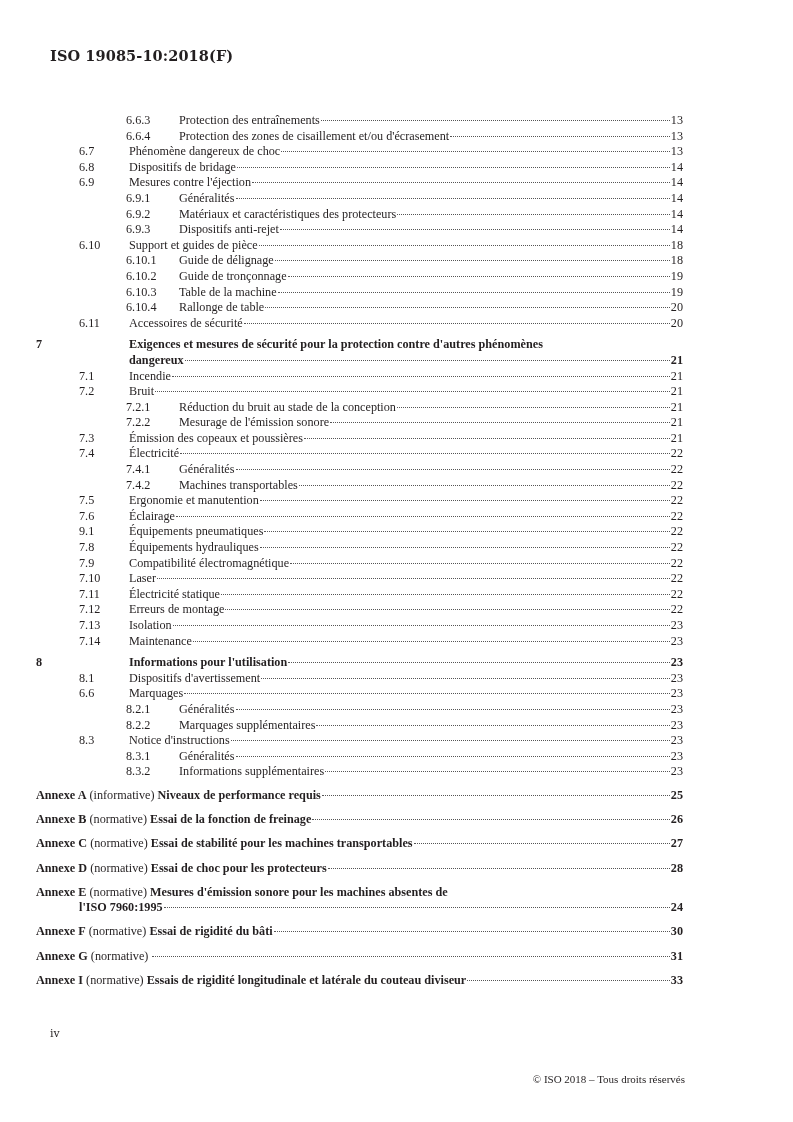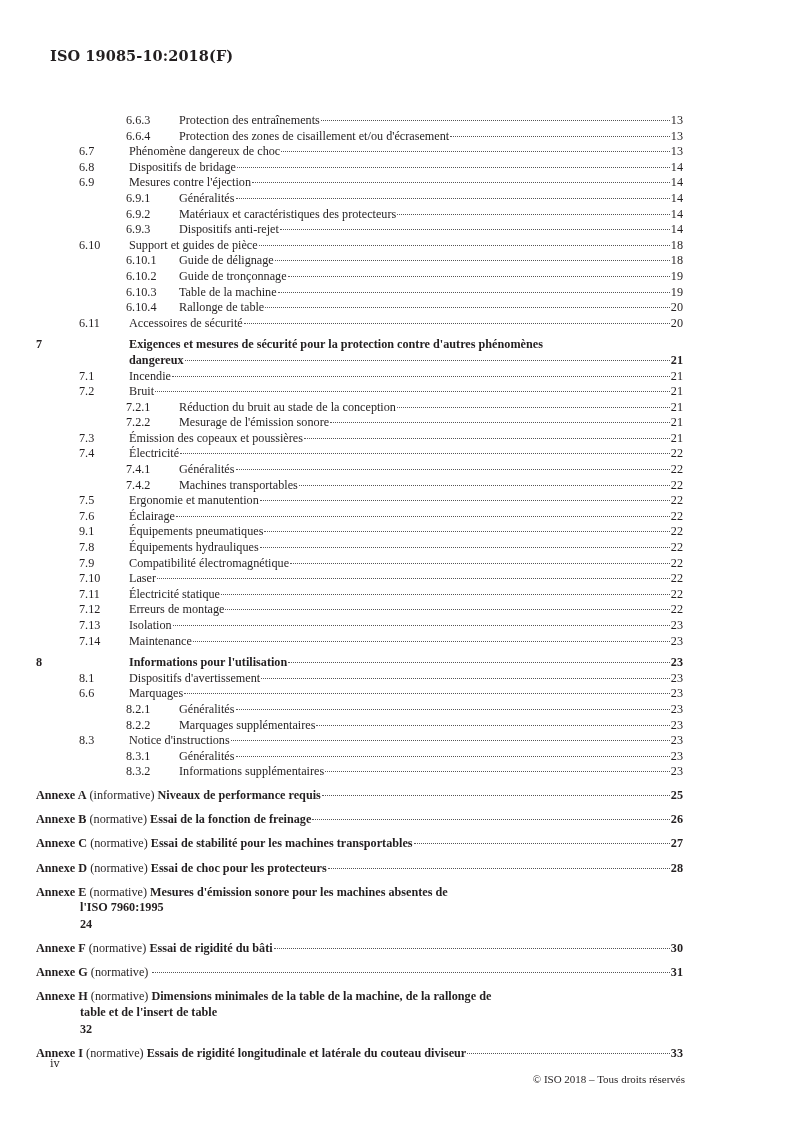--- a/index.html
+++ b/index.html
@@ -32,24 +32,24 @@
   .l1 .title, .l1 .page { font-weight: bold; }
   .gap { height: 6px; }
   .annex {
     display: flex; align-items: baseline; font-size: 12.2px; line-height: 15.6px;
     font-family: "Liberation Serif", "DejaVu Serif", serif; margin-bottom: 8.6px;
   }
   .annex .b { font-weight: bold; }
   .annex .leader { flex: 1 1 auto; margin: 0 1px; border-bottom: 1px dotted #555; position: relative; top: -3px; min-width: 4px; }
   .annex .page { font-weight: bold; }
   .annex-block { margin-bottom: 8.6px; font-size: 12.2px; line-height: 15.6px; font-family: "Liberation Serif", "DejaVu Serif", serif; }
-  .annex-block .line2 { display: flex; align-items: baseline; padding-left: 43px; flex-direction: column; }
+  .annex-block .line2 { display: flex; align-items: baseline; padding-left: 43px; }
   .annex-block .line2 .leader { flex: 1 1 auto; margin: 0 1px; border-bottom: 1px dotted #555; position: relative; top: -3px; }
   .b { font-weight: bold; }
-  .footer-left { position: absolute; left: 50px; top: 1057px; font-size: 11px; font-family: "DejaVu Serif", serif; }
+  .footer-left { position: absolute; left: 50px; top: 1027px; font-size: 11px; font-family: "DejaVu Serif", serif; }
   .footer-right { position: absolute; right: 108px; top: 1073px; font-size: 11px; font-family: "Liberation Serif", "DejaVu Serif", serif; }
 </style>
 </head>
 <body>
 
 <div class="header">ISO 19085-10:2018(F)</div>
 
 <div class="toc">
 
   <div>
@@ -325,26 +325,18 @@
     <div class="annex-block">
       <div><span class="b">Annexe E</span>&nbsp;<span>(normative)</span>&nbsp;<span class="b">Mesures d'émission sonore pour les machines absentes de</span></div>
       <div class="line2">
           <span class="b">l'ISO 7960:1995</span>
           <span class="leader"></span>
           <span class="b">24</span>
         </div>
     </div>
     <div class="annex"><span class="b">Annexe F</span>&nbsp;<span>(normative)</span>&nbsp;<span class="b">Essai de rigidité du bâti</span><span class="leader"></span><span class="page">30</span></div>
     <div class="annex"><span class="b">Annexe G</span>&nbsp;<span>(normative)</span>&nbsp;<span class="leader"></span><span class="page">31</span></div>
-    <div class="annex-block">
-      <div><span class="b">Annexe H</span>&nbsp;<span>(normative)</span>&nbsp;<span class="b">Dimensions minimales de la table de la machine, de la rallonge de</span></div>
-      <div class="line2">
-          <span class="b">table et de l'insert de table</span>
-          <span class="leader"></span>
-          <span class="b">32</span>
-        </div>
-    </div>
     <div class="annex"><span class="b">Annexe I</span>&nbsp;<span>(normative)</span>&nbsp;<span class="b">Essais de rigidité longitudinale et latérale du couteau diviseur</span><span class="leader"></span><span class="page">33</span></div>
   </div>
 </div>
 
 <div class="footer-left">iv</div>
 <div class="footer-right">© ISO 2018 – Tous droits réservés</div>
 
 </body></html>

